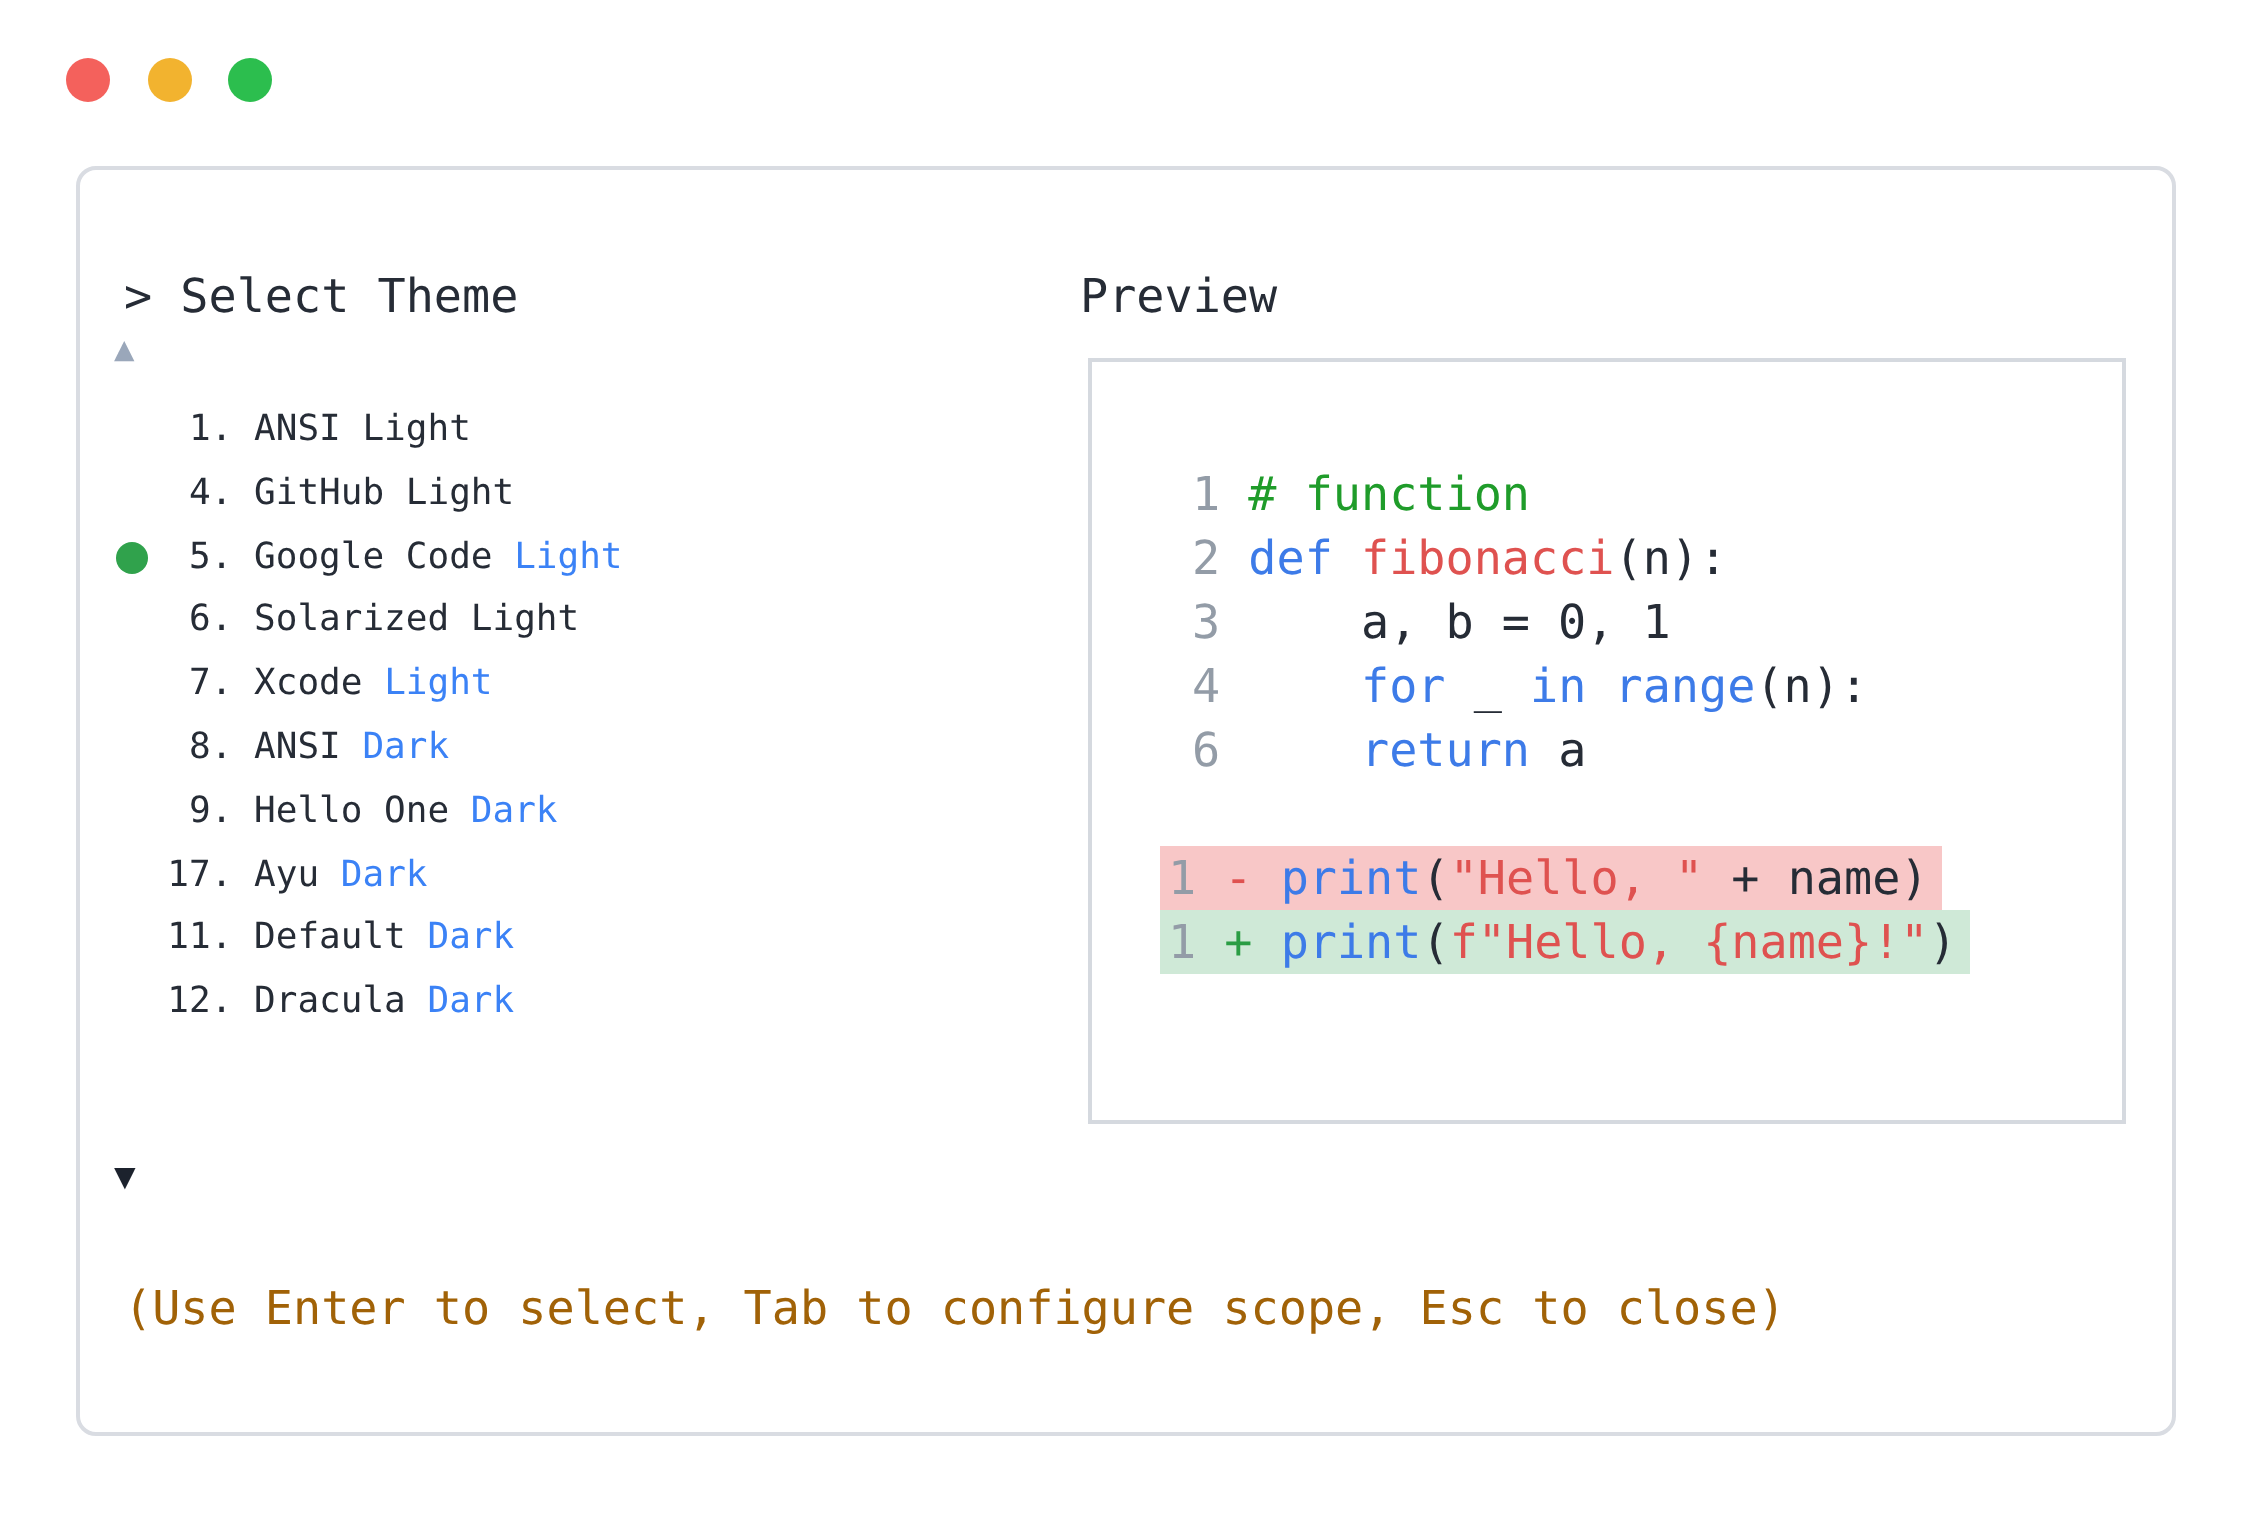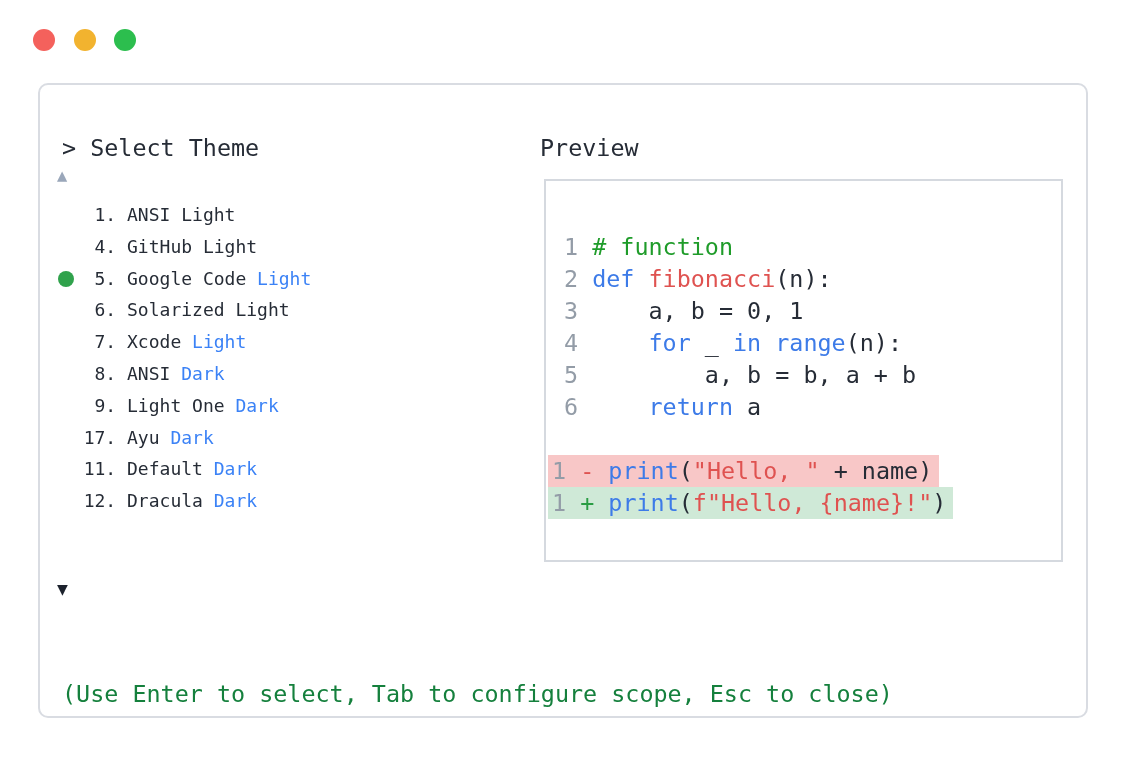--- a/index.html
+++ b/index.html
@@ -30,38 +30,38 @@
   
   .list { position:absolute; left:22px; top:114px; }
   .row { white-space:pre; font-size:18px; line-height:31.8px; color:#262c36; padding-left:2ch; }
   .row .suffix { color:#3b82f6; }
   .row.selected .num, .row.selected .name { color:#30a24c; }
   .dot { position:absolute; left:18px; top:186px; width:16px; height:16px;
          border-radius:50%; background:#30a24c; }
 
   
   .pbox { position:absolute; left:504px; top:94px; width:519px; height:383px;
-          background:#fff; border:2px solid #d5d9df; }
+          background:#fff; border:2px solid #d5d9df;padding-left:32px; }
   .code { padding-top:50px; }
   .crow { white-space:pre; font-size:23.4px; line-height:32px; padding-left:18px; color:#262c36; }
   .crow.diffrow { padding-left:2px; }
   .ln { display:inline-block; width:2ch; color:#939ca7; }
   .tok.pl { color:#262c36; }
   .tok.kw { color:#3d7be8; }
   .tok.fn { color:#df5250; }
   .tok.str { color:#df5250; }
   .tok.cm { color:#1f9c2a; }
   .dbg { display:inline-block; padding:0 7px 0 4px; }
   .dbg.removed { background:#f8c7c7; }
   .dbg.added   { background:#cfe9d7; }
   .sign { display:inline-block; width:2ch; }
   .sign.minus { color:#df5250; }
   .sign.plus  { color:#2a9d44; }
 
-  .hint { position:absolute; left:22px; top:556px; color:#15803d;margin-top:40px; }
+  .hint { position:absolute; left:22px; top:556px; color:#a16207; }
 </style>
 </head>
 <body>
 
 <div class="stage">
 
   <div class="traffic t-red"></div>
   <div class="traffic t-yellow"></div>
   <div class="traffic t-green"></div>
 
@@ -74,35 +74,34 @@
 
     <div class="dot"></div>
 
     <div class="list">
       <div class="row"><span class="num"> 1. </span><span class="name">ANSI Light</span><span class="suffix"></span></div>
       <div class="row"><span class="num"> 4. </span><span class="name">GitHub Light</span><span class="suffix"></span></div>
       <div class="row"><span class="num"> 5. </span><span class="name">Google Code </span><span class="suffix">Light</span></div>
       <div class="row"><span class="num"> 6. </span><span class="name">Solarized Light</span><span class="suffix"></span></div>
       <div class="row"><span class="num"> 7. </span><span class="name">Xcode </span><span class="suffix">Light</span></div>
       <div class="row"><span class="num"> 8. </span><span class="name">ANSI </span><span class="suffix">Dark</span></div>
-      <div class="row"><span class="num"> 9. </span><span class="name">Light One </span><span class="suffix">Dark</span></div>
+      <div class="row"><span class="num"> 9. </span><span class="name">Hello One </span><span class="suffix">Dark</span></div>
       <div class="row"><span class="num">17. </span><span class="name">Ayu </span><span class="suffix">Dark</span></div>
       <div class="row"><span class="num">11. </span><span class="name">Default </span><span class="suffix">Dark</span></div>
       <div class="row"><span class="num">12. </span><span class="name">Dracula </span><span class="suffix">Dark</span></div>
     </div>
 
     <div class="down-arrow">▼</div>
 
     <div class="pbox">
       <div class="code">
         <div class="crow"><span class="ln">1</span><span class="tok cm"># function</span></div>
         <div class="crow"><span class="ln">2</span><span class="tok kw">def</span><span class="tok pl"> </span><span class="tok fn">fibonacci</span><span class="tok pl">(n):</span></div>
         <div class="crow"><span class="ln">3</span><span class="tok pl">    a, b = 0, 1</span></div>
         <div class="crow"><span class="ln">4</span><span class="tok pl">    </span><span class="tok kw">for</span><span class="tok pl"> _ </span><span class="tok kw">in</span><span class="tok pl"> </span><span class="tok kw">range</span><span class="tok pl">(n):</span></div>
-        <div class="crow"><span class="ln">5</span><span class="tok pl">        a, b = b, a + b</span></div>
         <div class="crow"><span class="ln">6</span><span class="tok pl">    </span><span class="tok kw">return</span><span class="tok pl"> a</span></div>
         <div class="crow"> </div>
         <div class="crow diffrow"><span class="dbg removed"><span class="ln">1</span><span class="sign minus">-</span><span class="tok kw">print</span><span class="tok pl">(</span><span class="tok str">"Hello, "</span><span class="tok pl"> + name)</span></span></div>
         <div class="crow diffrow"><span class="dbg added"><span class="ln">1</span><span class="sign plus">+</span><span class="tok kw">print</span><span class="tok pl">(</span><span class="tok str">f"Hello, {name}!"</span><span class="tok pl">)</span></span></div>
       </div>
     </div>
 
     <div class="mono hint">(Use Enter to select, Tab to configure scope, Esc to close)</div>
 
   </div>

